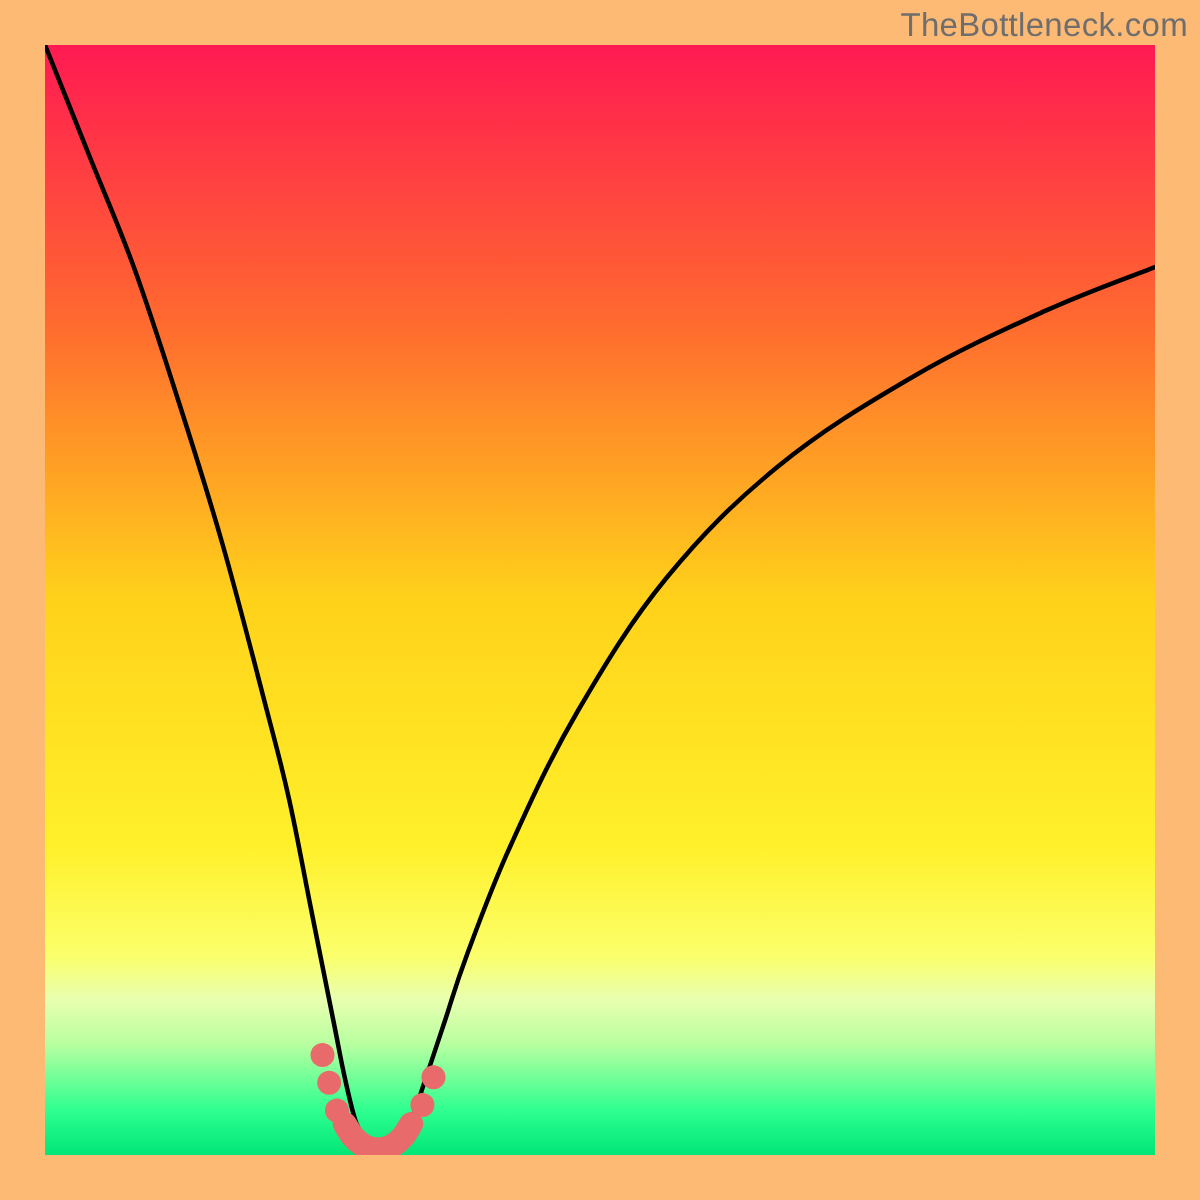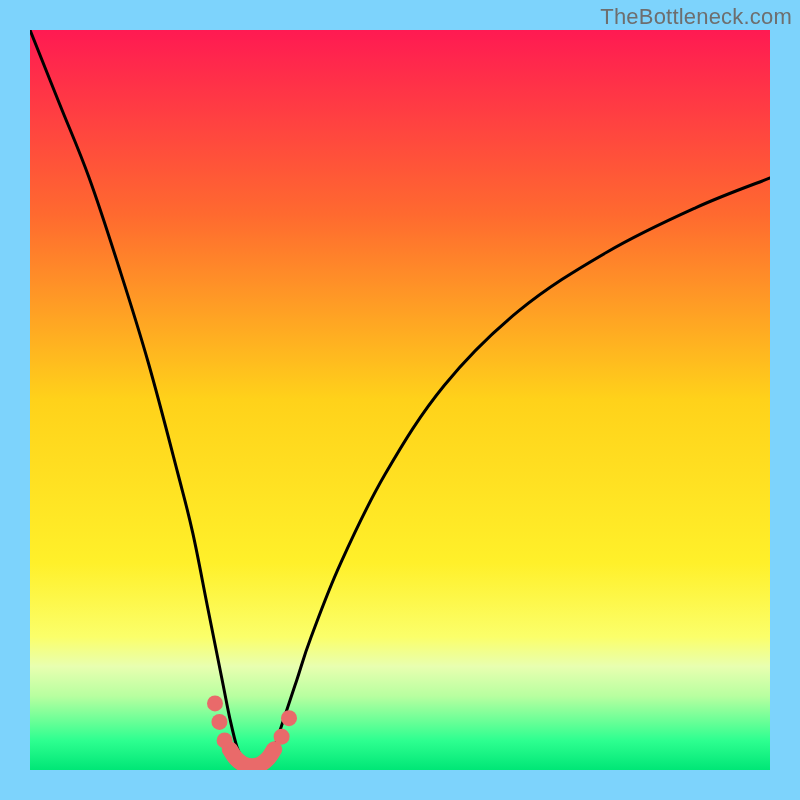--- a/index.html
+++ b/index.html
@@ -9,21 +9,21 @@
     height: 800px;
     background: #000;
     font-family: Arial, Helvetica, sans-serif;
   }
   .frame {
     position: absolute;
     left: 0;
     top: 0;
     width: 800px;
     height: 800px;
-    background: #7dd3fc;
+    background: #fdba74;
   }
   .plot {
     position: absolute;
     left: 30px;
     top: 30px;
     width: 740px;
     height: 740px;
     overflow: hidden;
   }
   .watermark {

